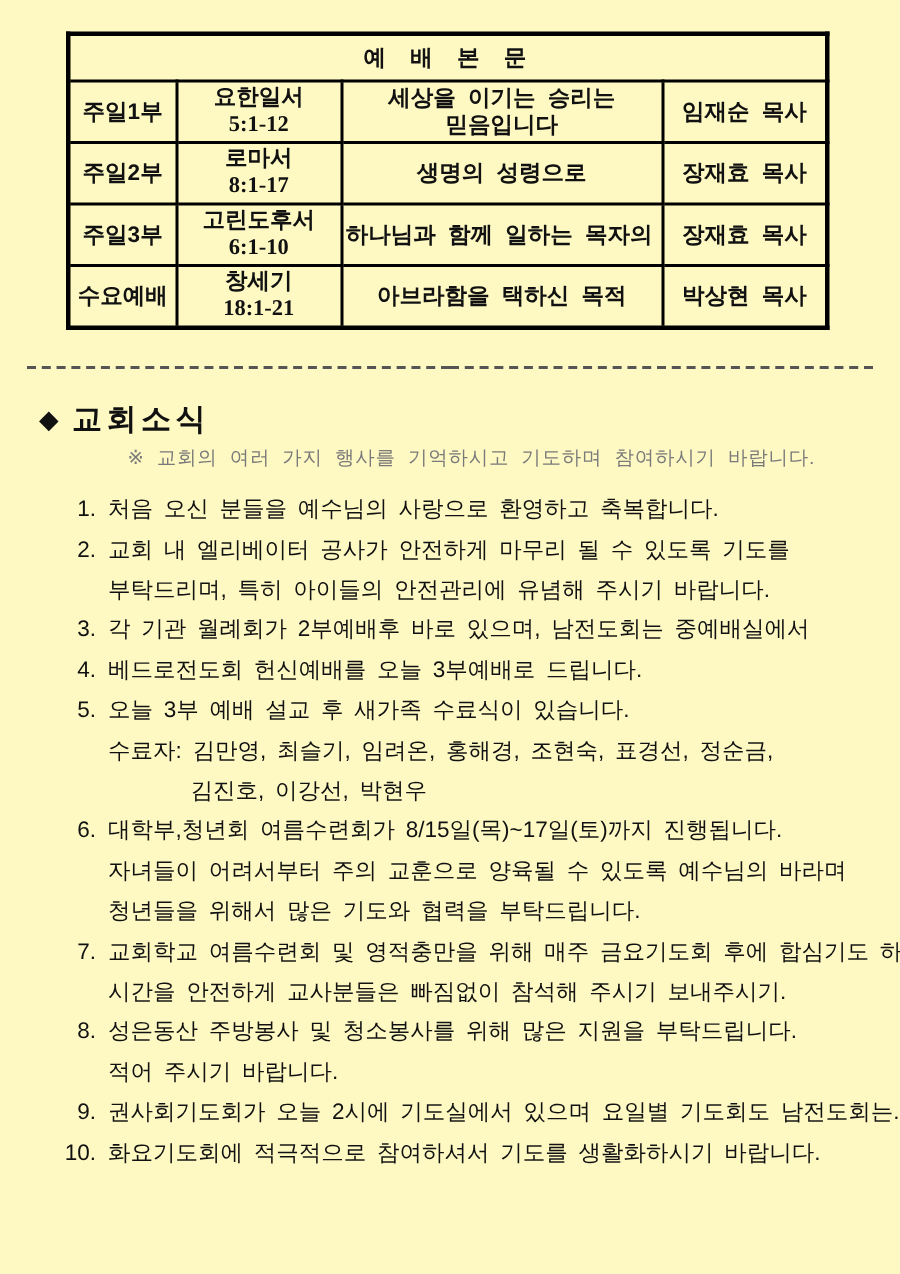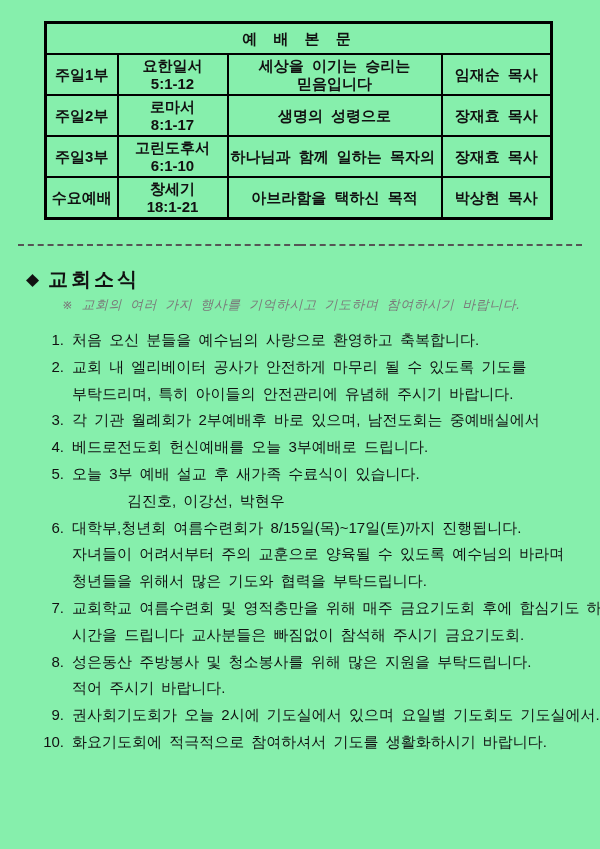--- a/index.html
+++ b/index.html
@@ -1,19 +1,19 @@
 <!DOCTYPE html>
 <html><head>
 <meta charset="utf-8">
 <style>
   html,body{margin:0;padding:0;background:#ffffff;}
   .page{
     position:relative;
     width:600px;height:849px;
-    background:#86efac;
+    background:#fef9c3;
     color:#111111;
     font-family:"Liberation Sans","DejaVu Sans",sans-serif;
     overflow:hidden;
   }
   
   table.worship{
     border-collapse:collapse;
     table-layout:fixed;
     width:506px;
     margin:21px 0 0 44px;
@@ -32,47 +32,46 @@
     white-space:nowrap;
   }
   td.tbl-title{
     font-size:21px;
     letter-spacing:4px;
     height:27px;
     padding:2px 0;
   }
   tr.svc-row td{height:37px;}
   td.sermon-sm{font-size:13px;}
-  td.versecell div{line-height:1.15;}
+  td.versecell div{line-height:1.15;font-family:Liberation Serif, serif;}
   
   .divider{
     display:flex;align-items:center;
     margin:10px 18px 0 18px;
     height:30px;
   }
   .divider .dash{flex:1;border-top:2px dashed #555;height:0;}
   .divider .label{
     font-weight:bold;font-size:23px;letter-spacing:14px;
     padding:0 6px 0 18px;white-space:nowrap;
   }
   
   .section-head{
     margin:6px 0 0 26px;
     font-weight:bold;font-size:20px;letter-spacing:3px;
     display:flex;align-items:center;
   }
   .section-head .diamond{font-size:17px;margin-right:6px;}
   .section-note{
-    margin:3px 0 0 62px;
+    margin:3px 0 0 85px;
     color:#7a7a7a;
     font-size:13px;
     letter-spacing:0.5px;
     word-spacing:4px;
     white-space:nowrap;
-    font-style:italic;
   }
   
   .ann-list{margin:13px 0 0 24px;}
   .ann-line{
     display:flex;
     line-height:26.8px;
     font-size:15px;
     word-spacing:3px;
     white-space:nowrap;
   }
@@ -181,53 +180,57 @@
       <div class="ann-line">
         <span class="num">4.</span>
         <span class="txt"><span class="b">베드로전도회 헌신예배를</span><span> 오늘 3부예배로 드립니다.</span></span>
       </div>
       <div class="ann-line">
         <span class="num">5.</span>
         <span class="txt"><span>오늘 3부 예배 설교 후 </span><span class="b">새가족 수료식</span><span>이 있습니다.</span></span>
       </div>
       <div class="ann-line">
         <span class="num"></span>
+        <span class="txt"><span class="b">수료자: 김만영, 최슬기, 임려온, 홍해경, 조현숙, 표경선, 정순금,</span></span>
+      </div>
+      <div class="ann-line">
+        <span class="num"></span>
         <span class="txt" style="padding-left: 55px;"><span class="b">김진호, 이강선, 박현우</span></span>
       </div>
       <div class="ann-line">
         <span class="num">6.</span>
         <span class="txt"><span class="b">대학부,청년회 여름수련회</span><span>가 8/15일(목)~17일(토)까지 진행됩니다.</span></span>
       </div>
       <div class="ann-line">
         <span class="num"></span>
         <span class="txt"><span>자녀들이 어려서부터 주의 교훈으로 양육될 수 있도록 예수님의 바라며</span></span>
       </div>
       <div class="ann-line">
         <span class="num"></span>
         <span class="txt"><span class="b">청년들</span><span>을 위해서 많은 </span><span class="b">기도와 협력</span><span>을 부탁드립니다.</span></span>
       </div>
       <div class="ann-line">
         <span class="num">7.</span>
         <span class="txt"><span class="b">교회학교 여름수련회</span><span> 및 </span><span class="b">영적충만</span><span>을 위해 매주 </span><span class="b">금요기도회 후</span><span>에 </span><span class="b">합심기도</span><span> 하는</span></span>
       </div>
       <div class="ann-line">
         <span class="num"></span>
-        <span class="txt"><span>시간을 드립니다 교사분들은 빠짐없이 </span><span class="b">참석</span><span>해 주시기 금요기도회.</span></span>
+        <span class="txt"><span>시간을 안전하게 교사분들은 빠짐없이 </span><span class="b">참석</span><span>해 주시기 보내주시기.</span></span>
       </div>
       <div class="ann-line">
         <span class="num">8.</span>
         <span class="txt"><span class="b">성은동산 주방봉사 및 청소봉사를 위해 많은 지원을 부탁드립니다.</span></span>
       </div>
       <div class="ann-line">
         <span class="num"></span>
         <span class="txt"><span>적어 주시기 바랍니다.</span></span>
       </div>
       <div class="ann-line">
         <span class="num">9.</span>
-        <span class="txt"><span class="b">권사회기도회</span><span>가 오늘 2시에 기도실에서 있으며 </span><span class="b">요일별 기도회</span><span>도 기도실에서.</span></span>
+        <span class="txt"><span class="b">권사회기도회</span><span>가 오늘 2시에 기도실에서 있으며 </span><span class="b">요일별 기도회</span><span>도 남전도회는.</span></span>
       </div>
       <div class="ann-line">
         <span class="num">10.</span>
         <span class="txt"><span class="b">화요기도회</span><span>에 적극적으로 참여하셔서 기도를 생활화하시기 바랍니다.</span></span>
       </div>
     </div>
 
 </div>
 
 </body></html>

